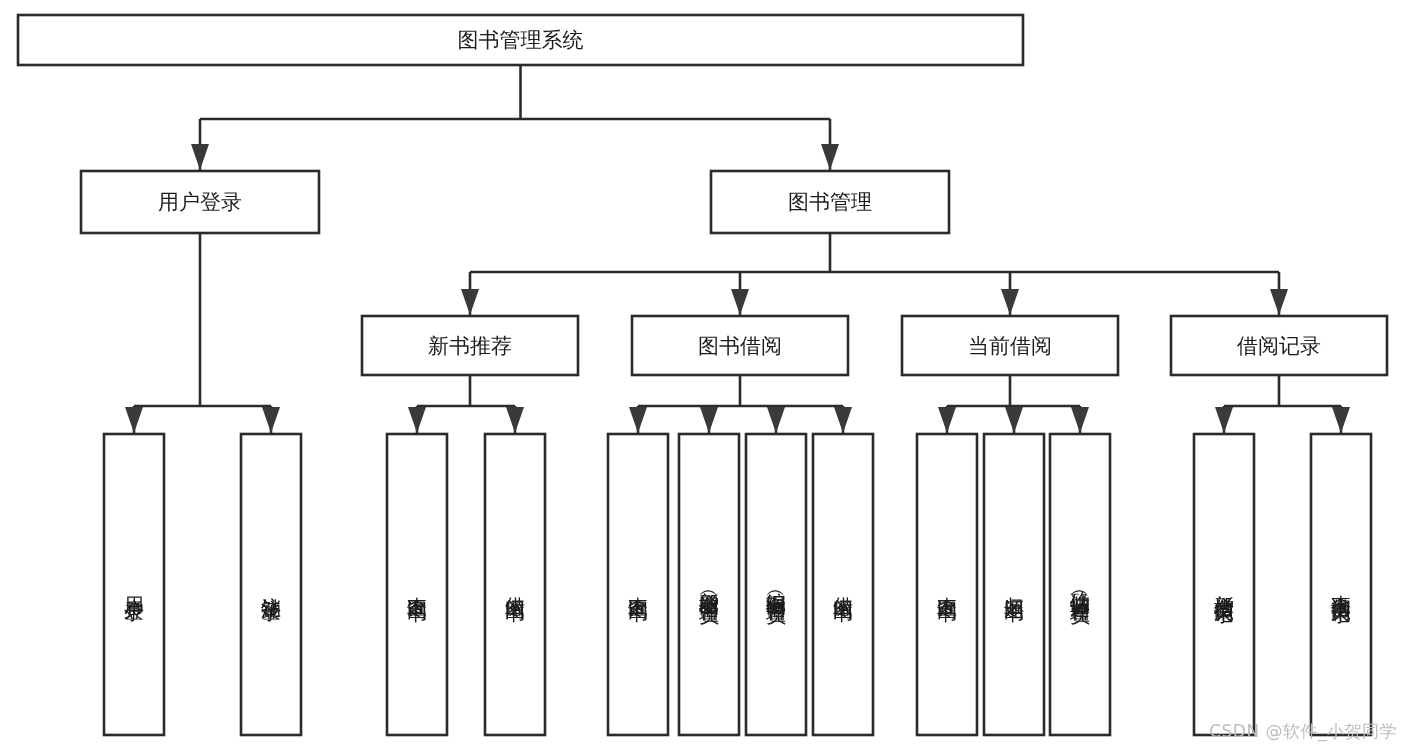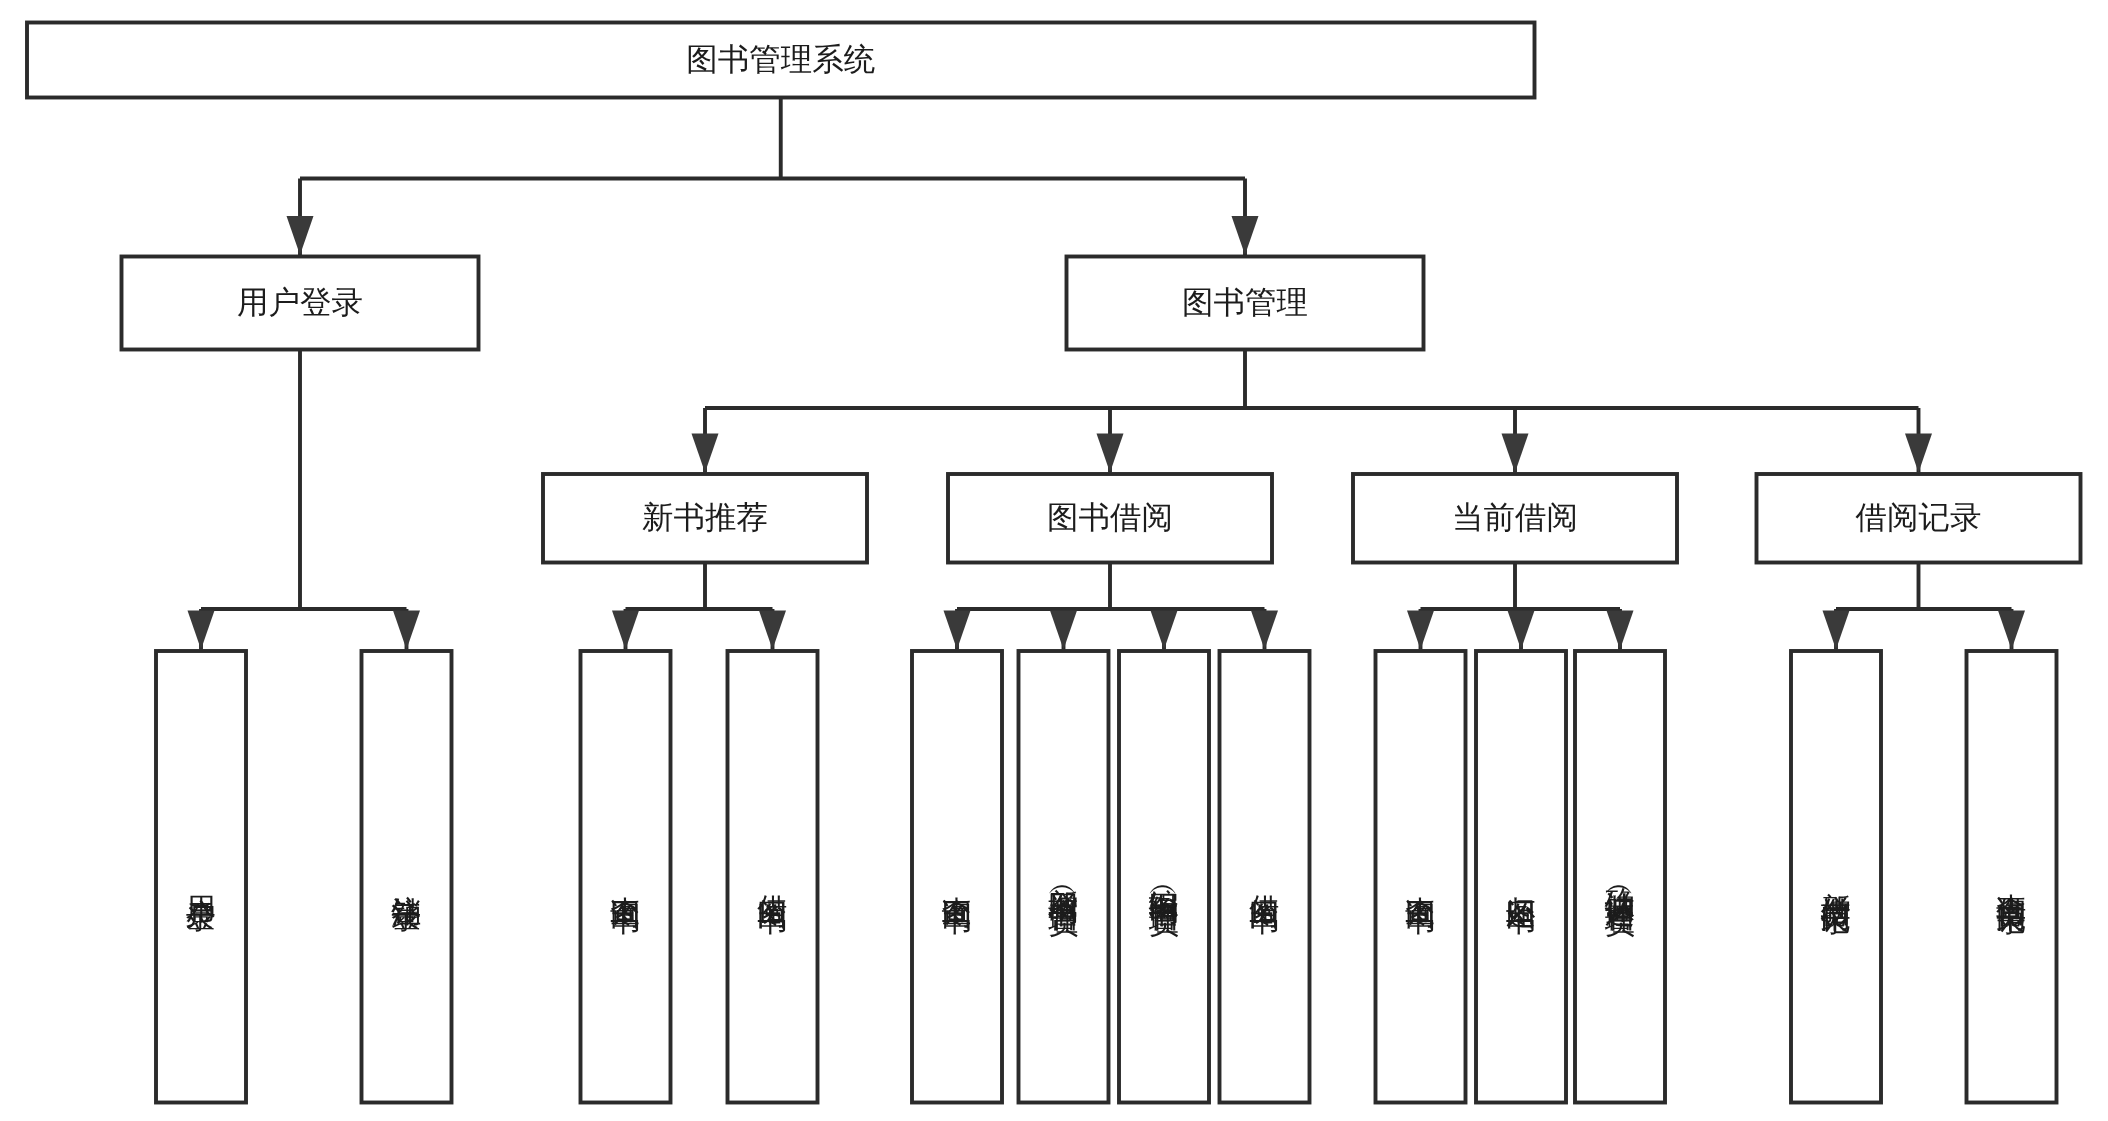--- a/index.html
+++ b/index.html
@@ -177,14 +177,15 @@
       <div class="node-label-v" style="left: 679px; top: 434px; width: 60px; height: 301px;">新增图书（管理员）</div>
       <div class="node-label-v" style="left: 746px; top: 434px; width: 60px; height: 301px;">编辑图书（管理员）</div>
       <div class="node-label-v" style="left: 813px; top: 434px; width: 60px; height: 301px;">借阅图书</div>
       <div class="node-label-v" style="left: 917px; top: 434px; width: 60px; height: 301px;">查询图书</div>
       <div class="node-label-v" style="left: 984px; top: 434px; width: 60px; height: 301px;">归还图书</div>
       <div class="node-label-v" style="left: 1050px; top: 434px; width: 60px; height: 301px;">确认归还（管理员）</div>
       <div class="node-label-v" style="left: 1194px; top: 434px; width: 60px; height: 301px;">新增借阅记录</div>
       <div class="node-label-v" style="left: 1311px; top: 434px; width: 60px; height: 301px;">查询借阅记录</div>
     </div>
 
+  <div class="watermark">CSDN @软件_小贺同学</div>
 
 </div>
 
 </body></html>

